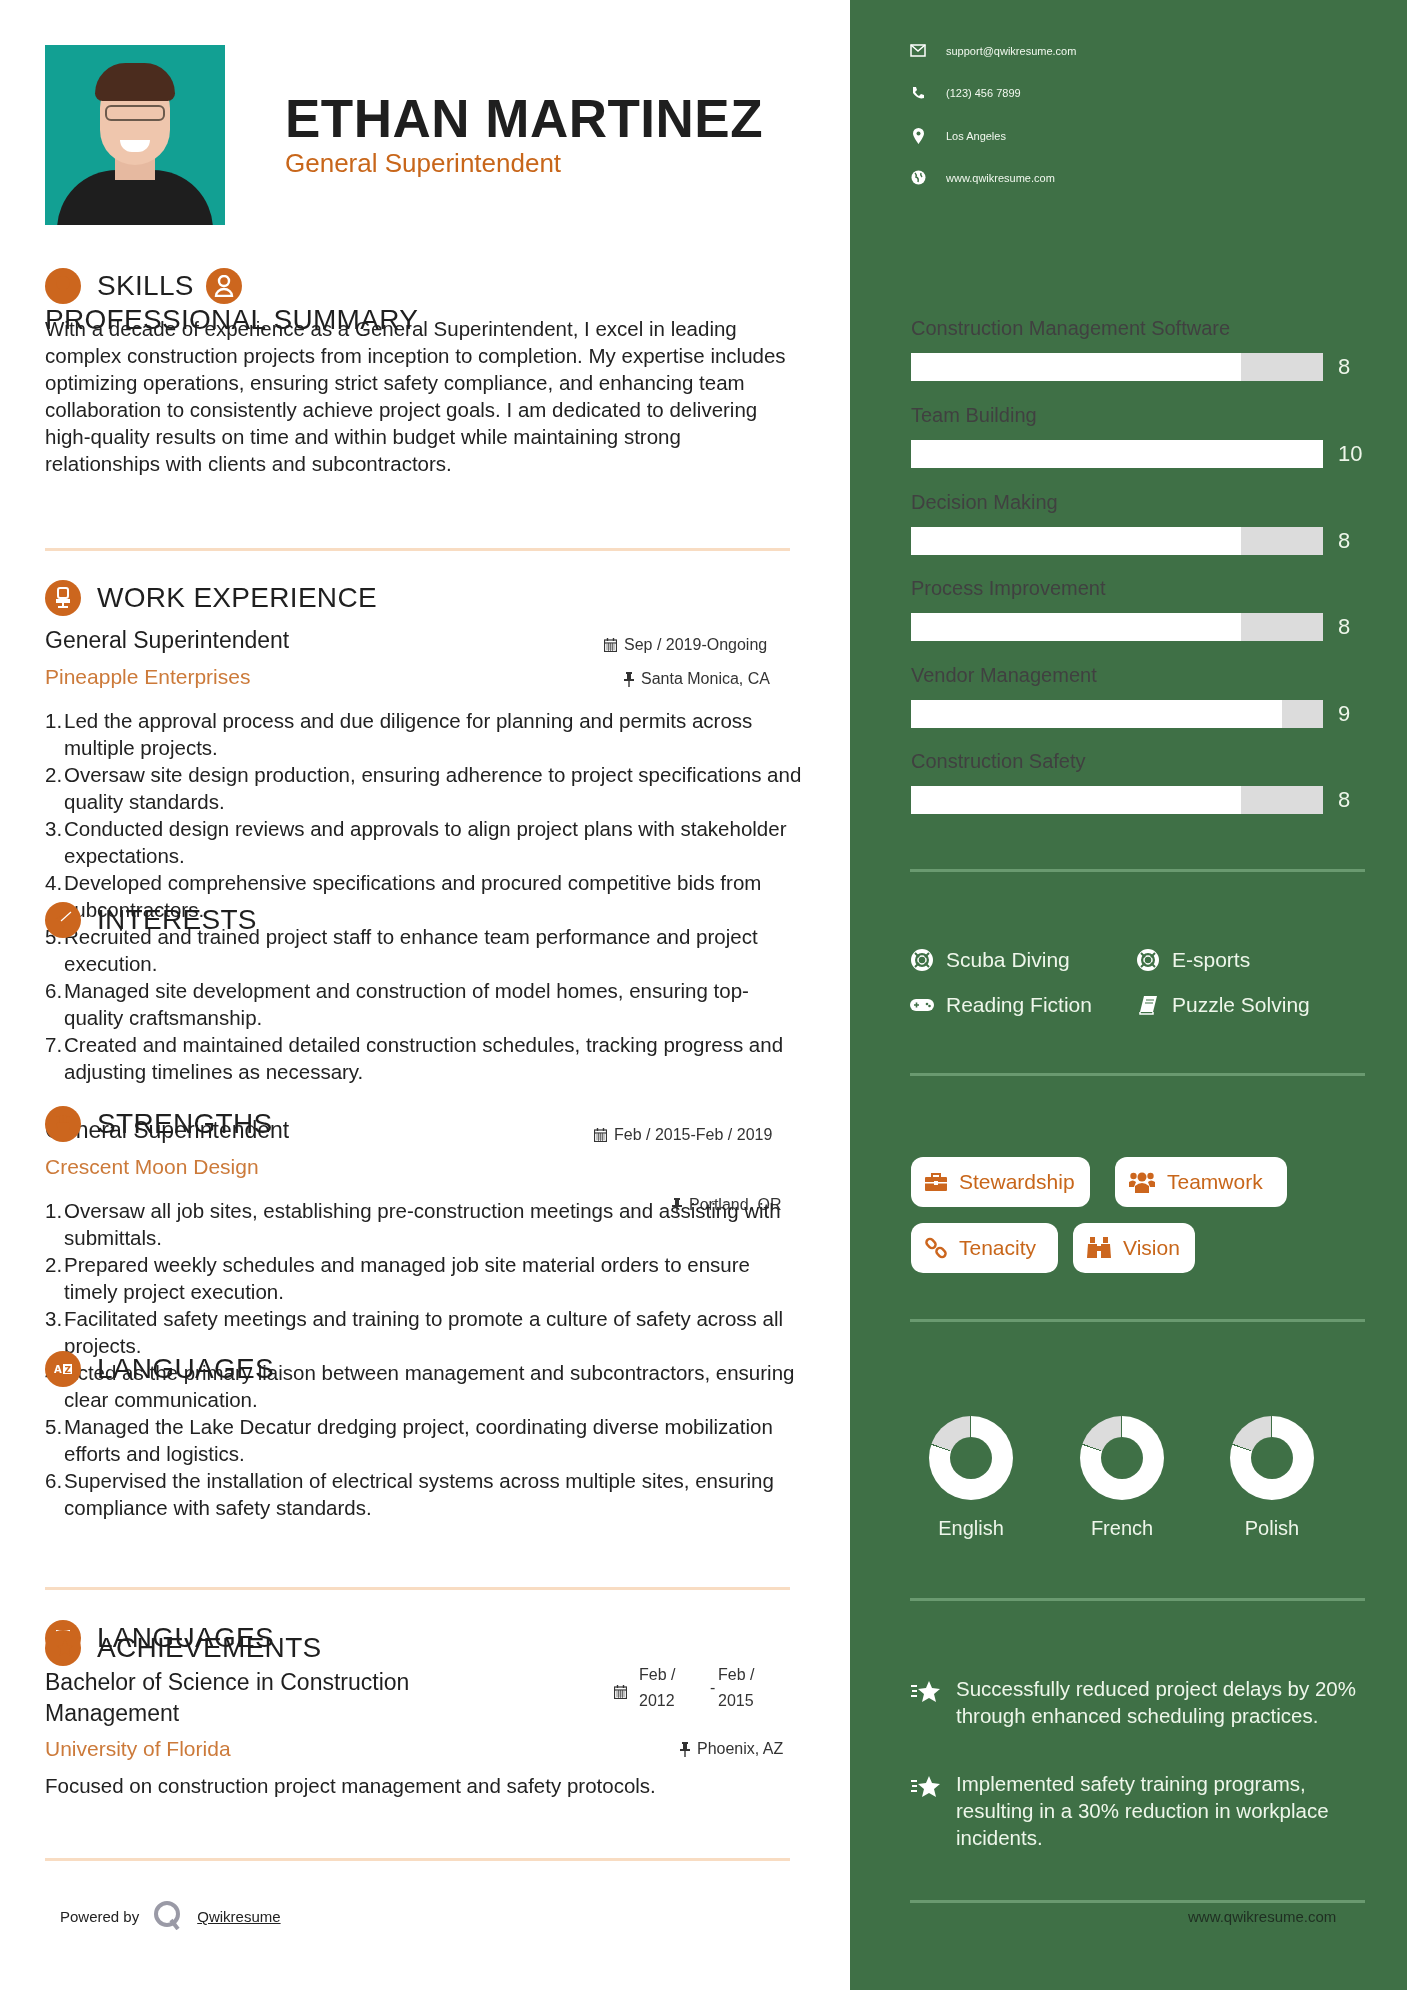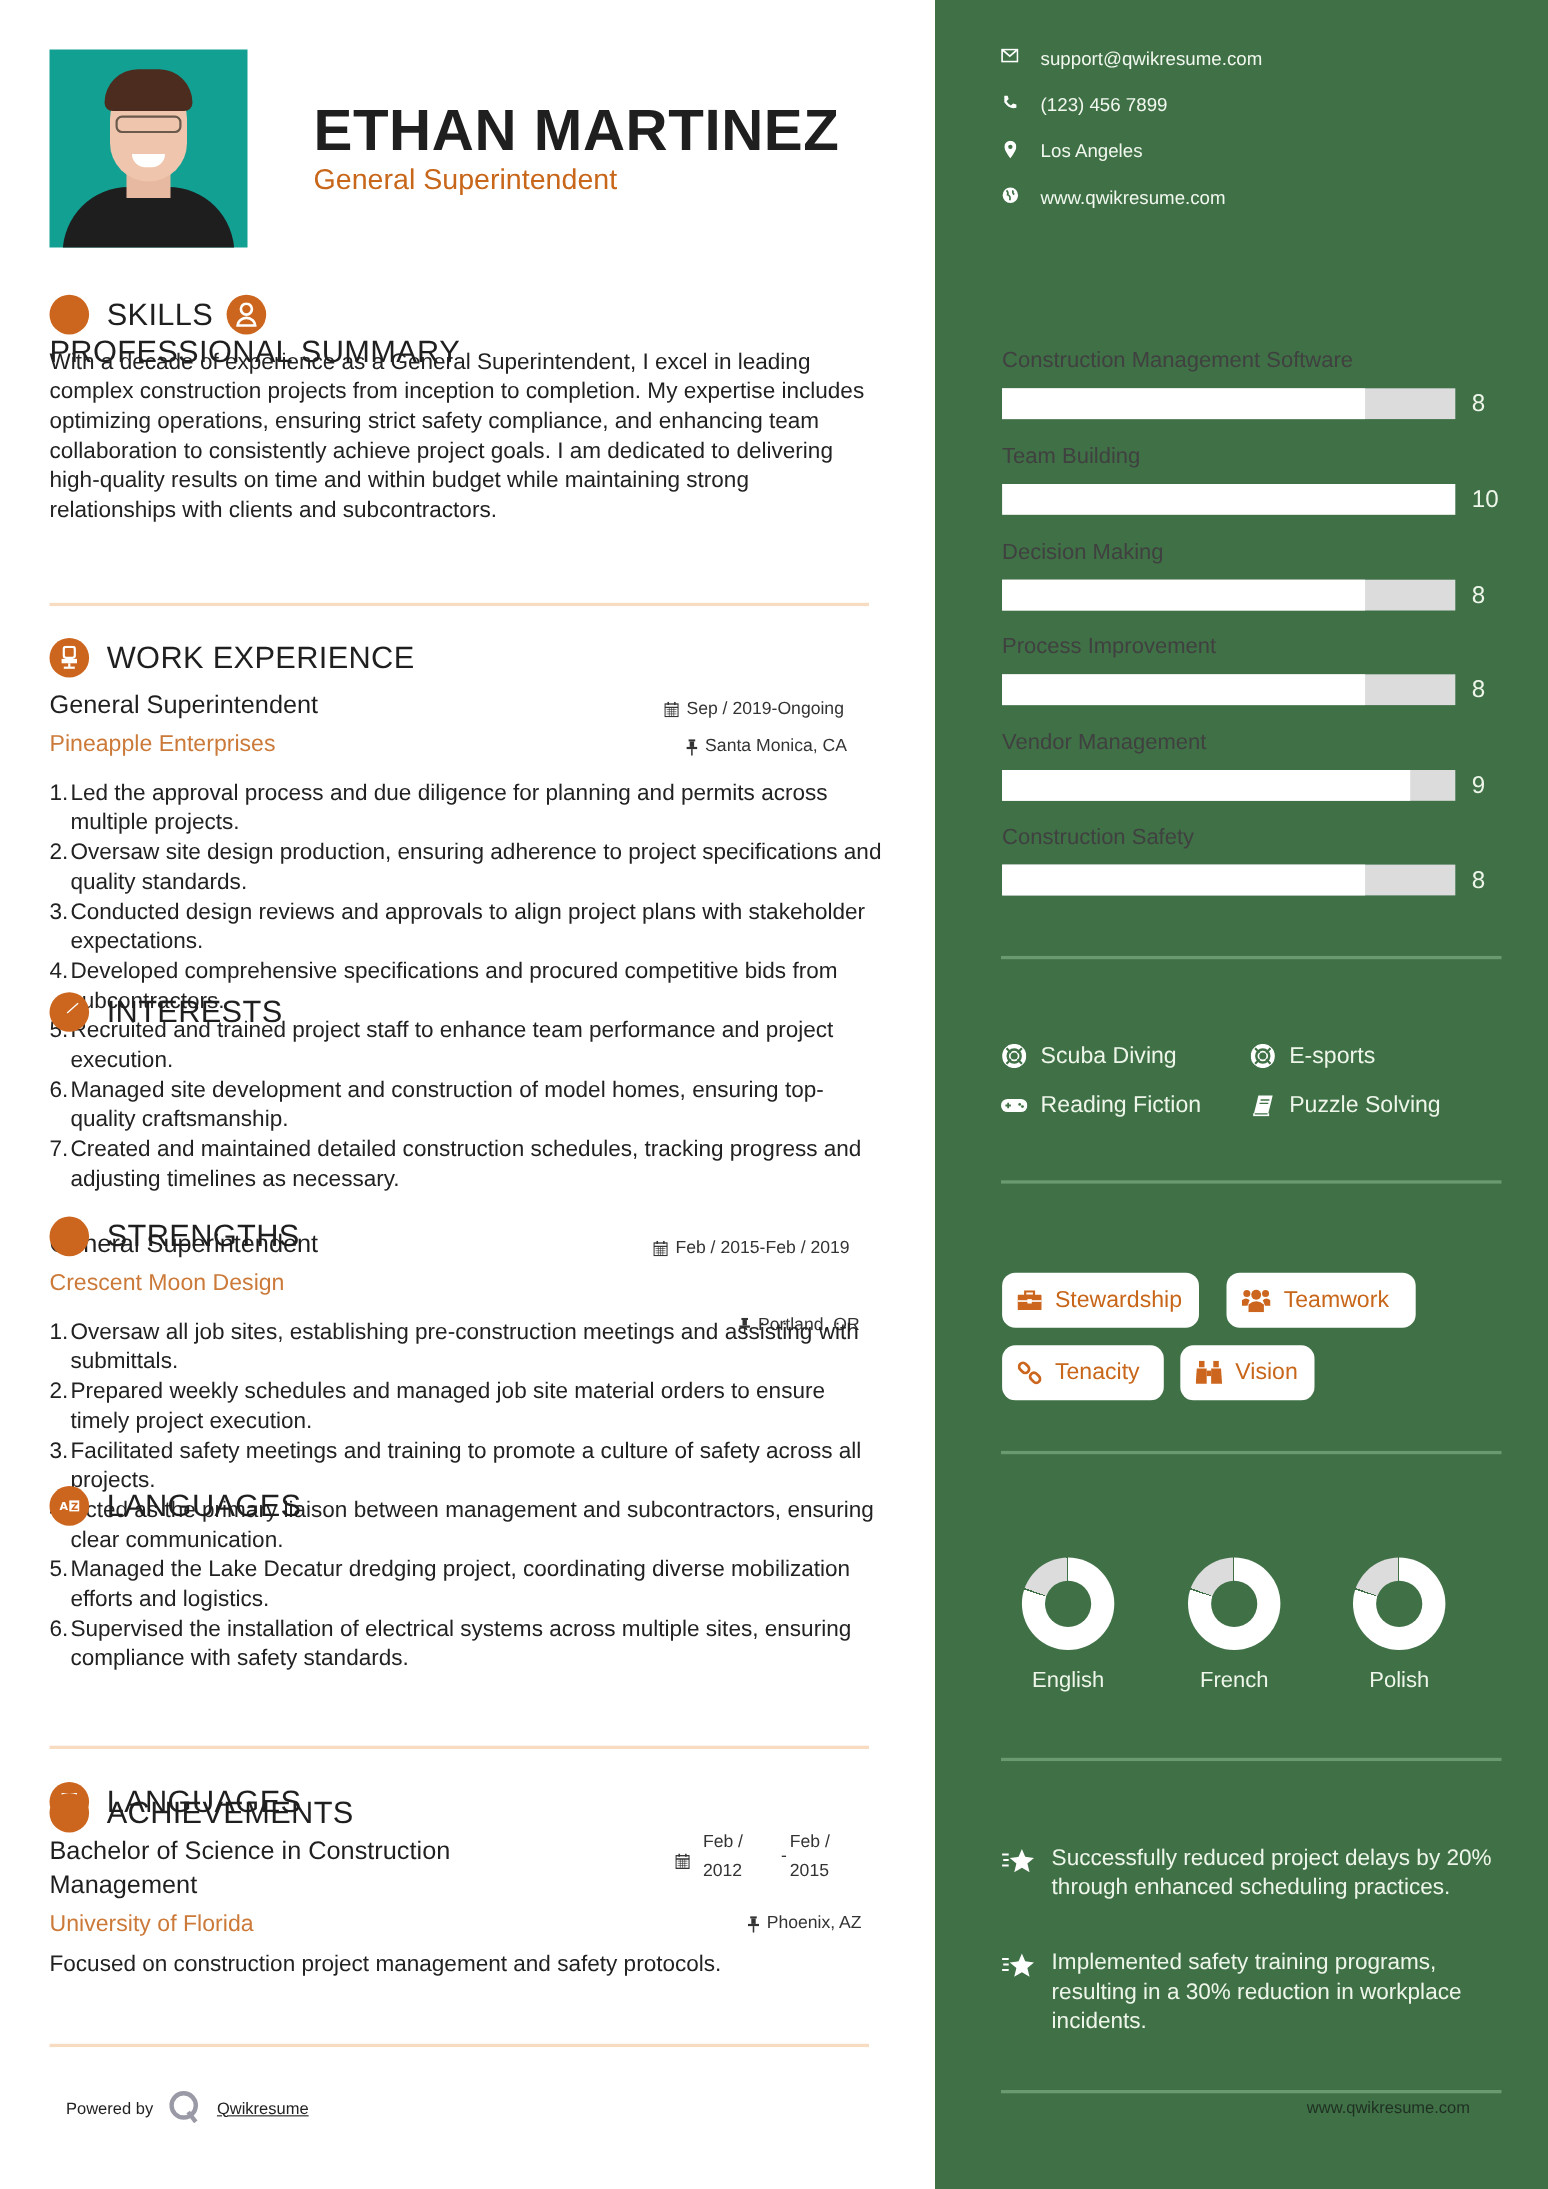--- a/index.html
+++ b/index.html
@@ -35,21 +35,21 @@
   .company { position: absolute; left: 45px; font-family: "Liberation Sans", sans-serif; font-size: 21px; color: #cc7a3a; }
   .meta { position: absolute; right: 60px; font-family: "Liberation Sans", sans-serif; font-size: 16px; color: #333; display: flex; align-items: center; gap: 7px; }
   .left .meta { right: auto; }
   .meta svg { display: block; }
 
   ol.duties { position: absolute; left: 45px; width: 760px; list-style: none; }
   ol.duties li { font-family: "Liberation Sans", sans-serif; font-size: 20.5px; line-height: 27px; color: #222; display: flex; }
   ol.duties li .n { width: 19px; flex: 0 0 19px; }
 
   
-  .contact { position: absolute; left: 910px; display: flex; align-items: flex-start; font-family: "Liberation Sans", sans-serif; font-size: 17px; color: #f2f8ef; }
+  .contact { position: absolute; left: 910px; display: flex; align-items: center; font-family: "Liberation Sans", sans-serif; font-size: 11px; color: #f2f8ef; }
   .contact .ci { width: 16px; margin-right: 20px; display: flex; justify-content: center; }
 
   .skill-label { position: absolute; left: 911px; font-family: "Liberation Sans", sans-serif; font-size: 20px; color: #404040; }
   .skill-bar { position: absolute; left: 911px; width: 412px; height: 28px; background: #dcdcdc; }
   .skill-bar .fill { height: 100%; background: #ffffff; }
   .skill-val { position: absolute; left: 1338px; font-family: "Liberation Sans", sans-serif; font-size: 22px; color: #eef6ea; }
 
   .rdiv { position: absolute; left: 910px; width: 455px; height: 3px; background: #6a9a70; }
 
   .interest { position: absolute; display: flex; align-items: center; font-family: "Liberation Sans", sans-serif; font-size: 21px; color: #eef6ea; }

